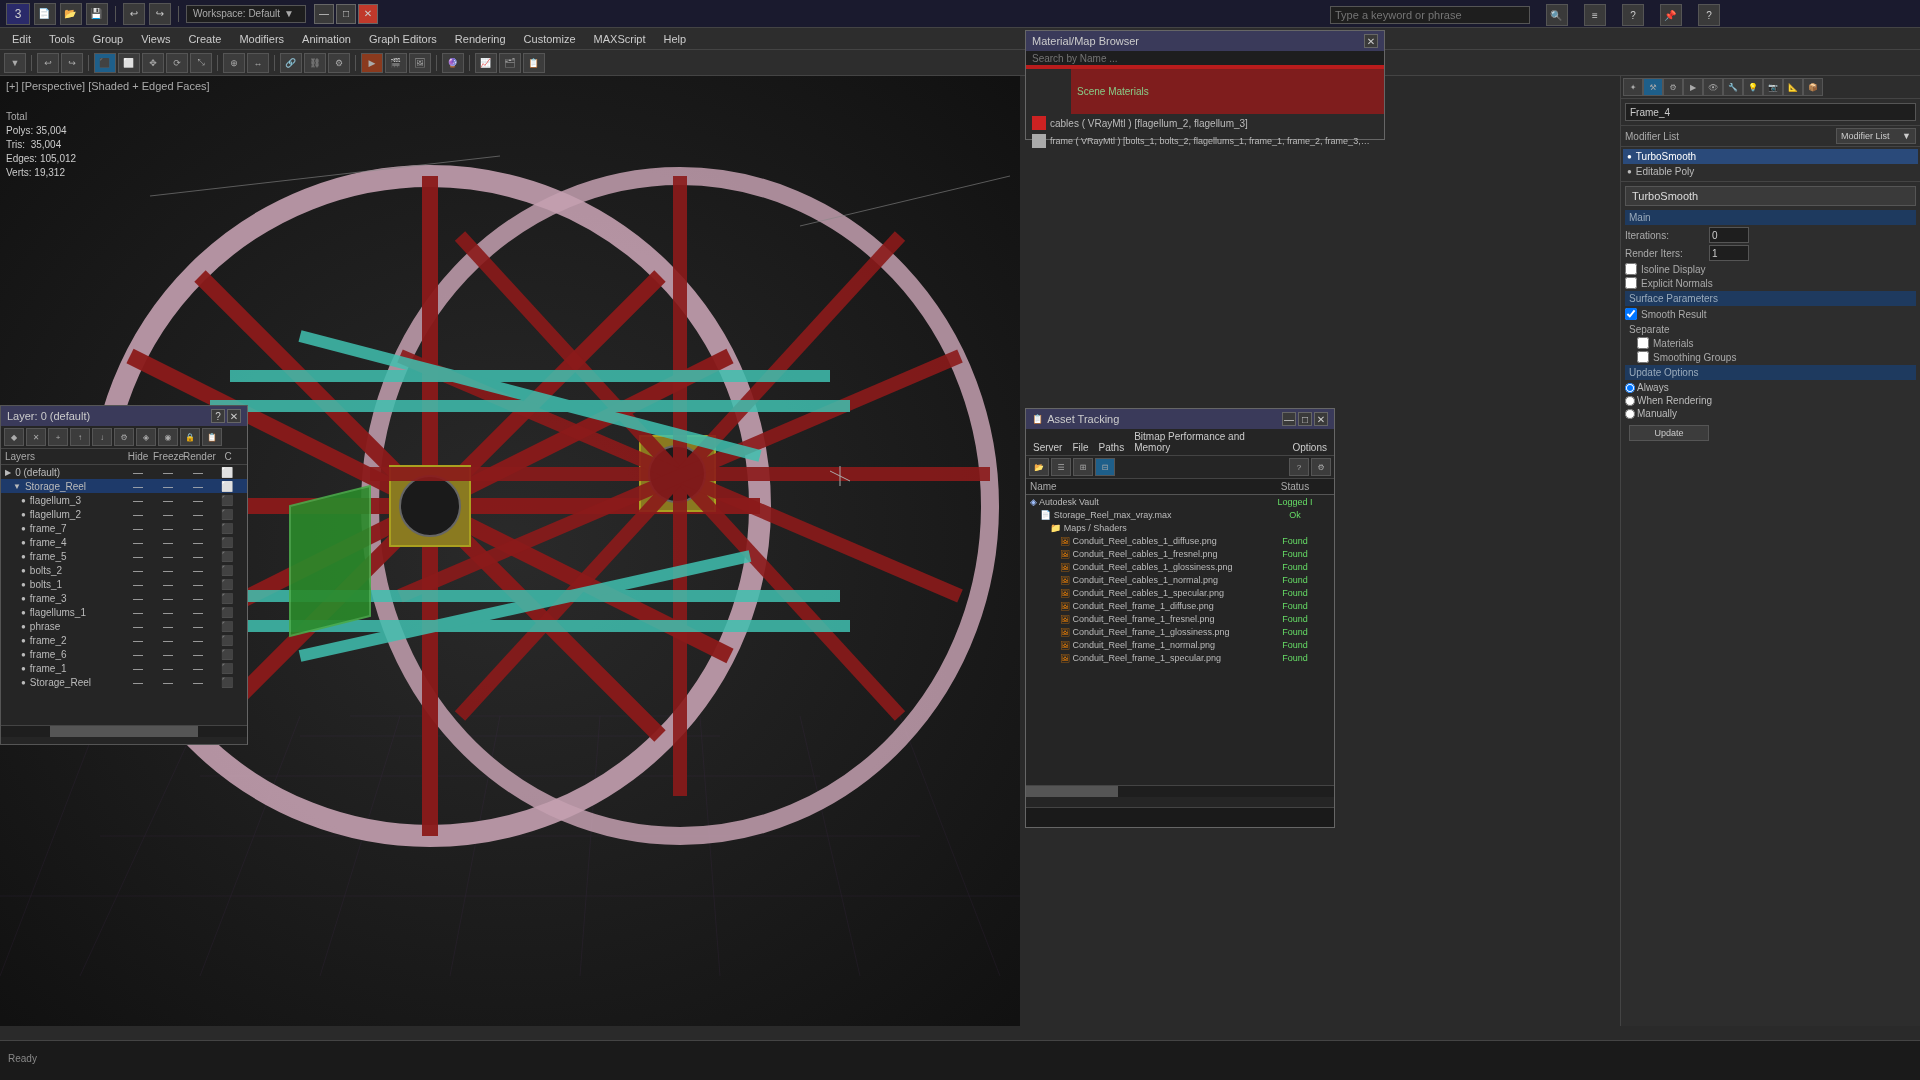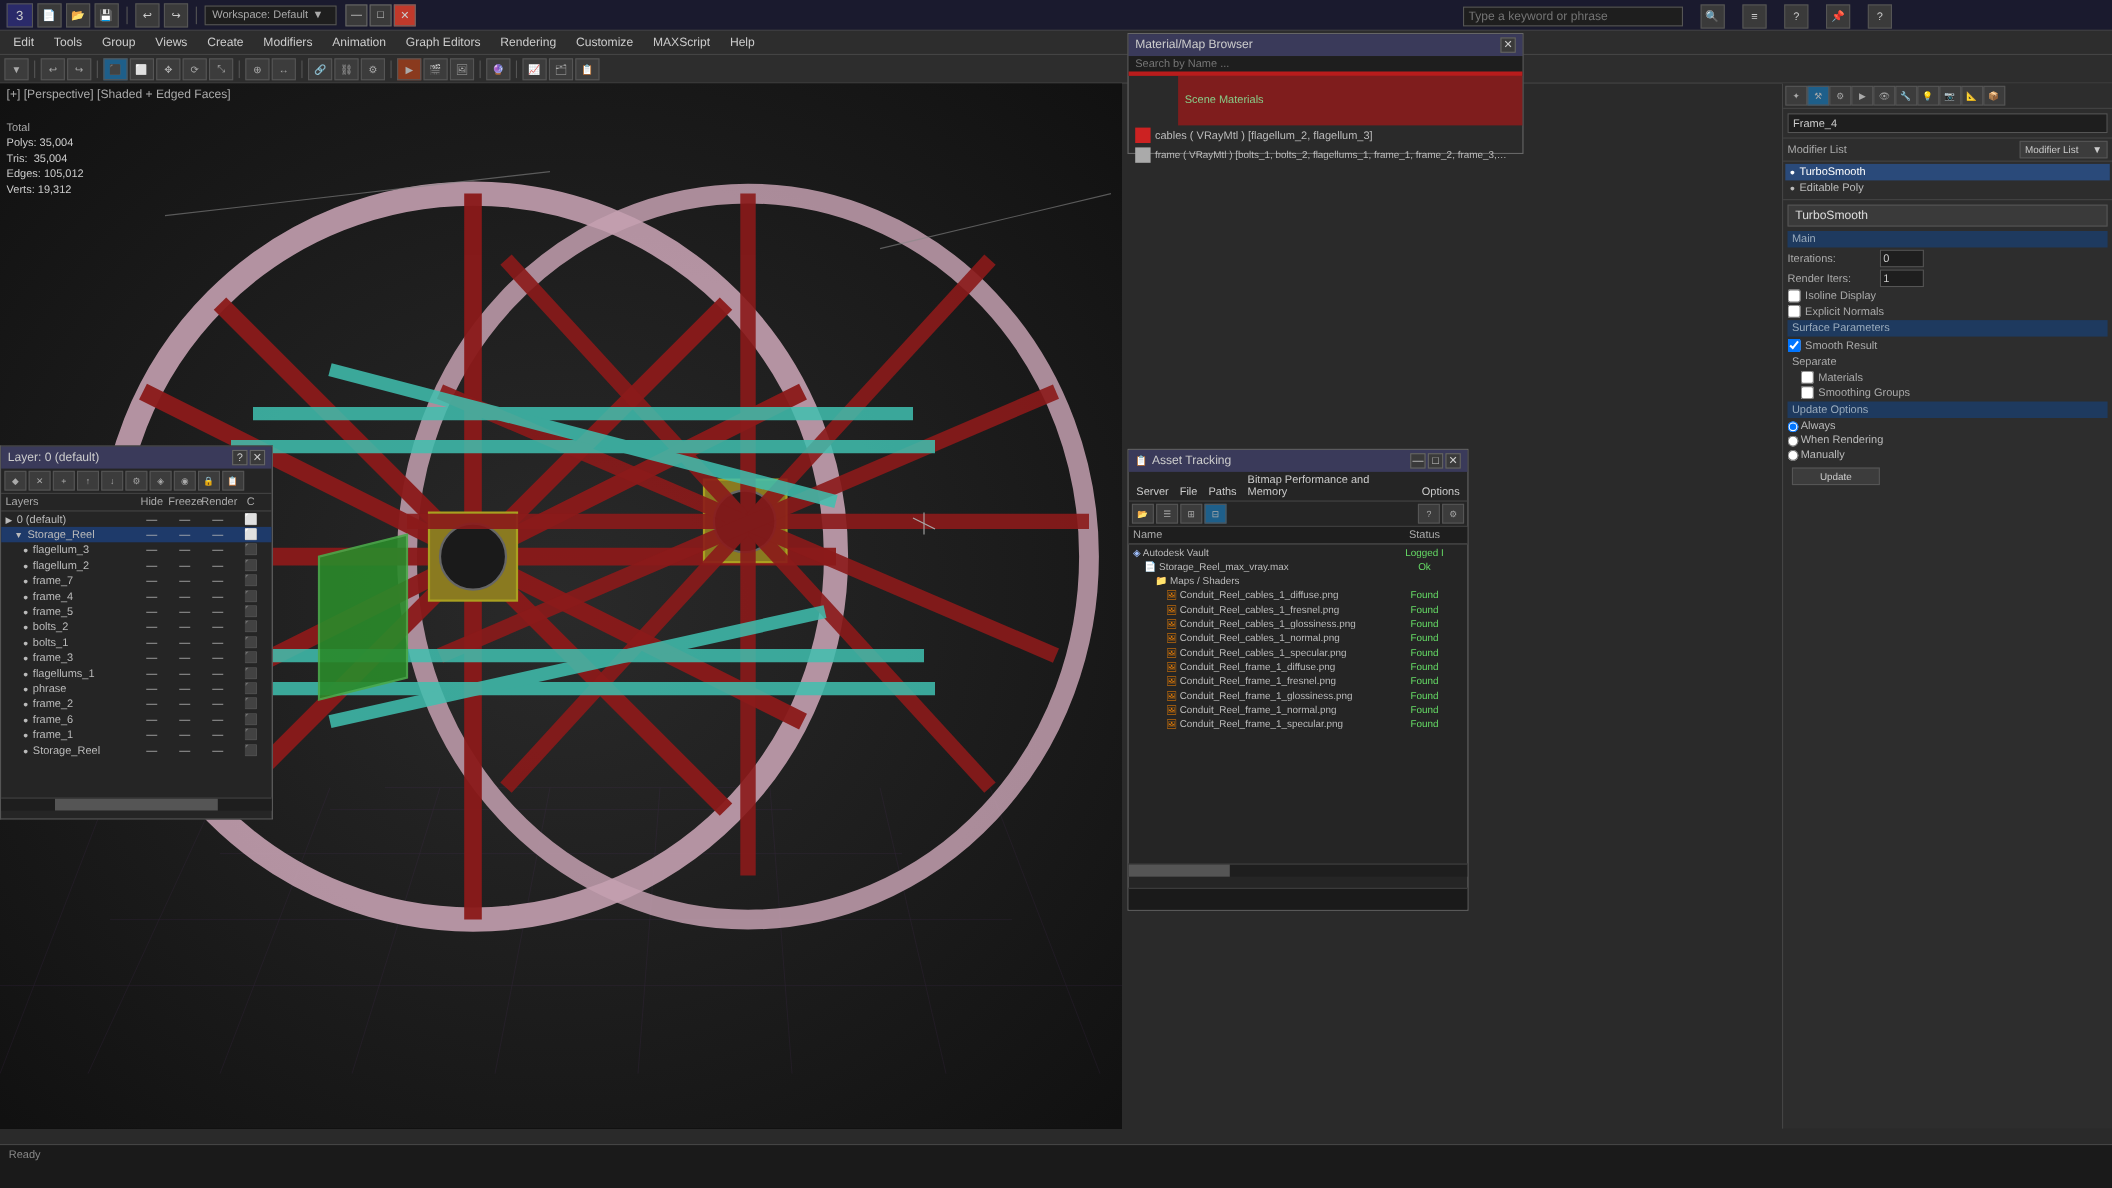--- a/index.html
+++ b/index.html
@@ -289,22 +289,22 @@
     
     #statusbar {
       position: absolute;
       bottom: 0;
       left: 0;
       right: 0;
       height: 40px;
       background: #1a1a1a;
       border-top: 1px solid #444;
       display: flex;
-      align-items: flex-start;
-      padding: 4px 8px;
+      align-items: flex-end;
+      padding: 16px 8px;
     }
 
     .radio-group { display: flex; align-items: center; gap: 2px; margin: 2px 0; }
     .radio-label { font-size: 10px; color: #bbb; }
     input[type="radio"] { width: 10px; height: 10px; }
   </style>
 </head>
 <body>
 
 <div id="titlebar" style="position:relative;">

